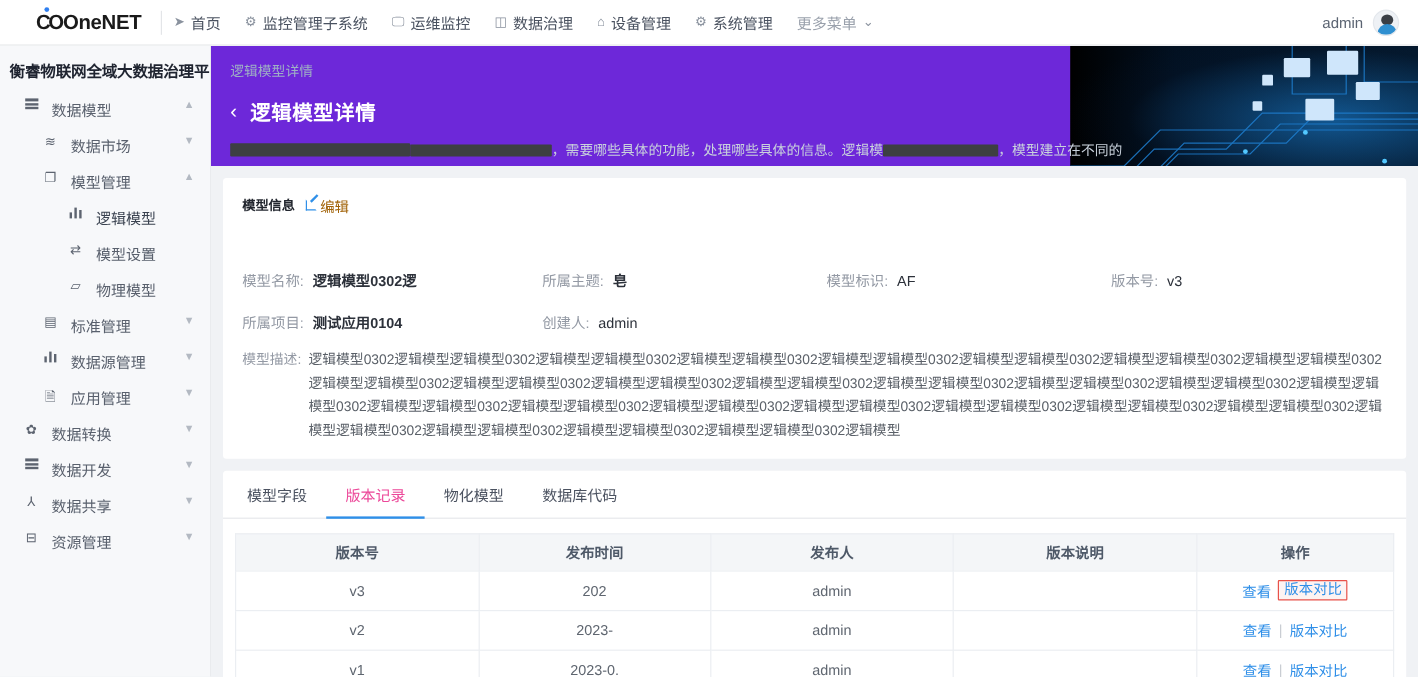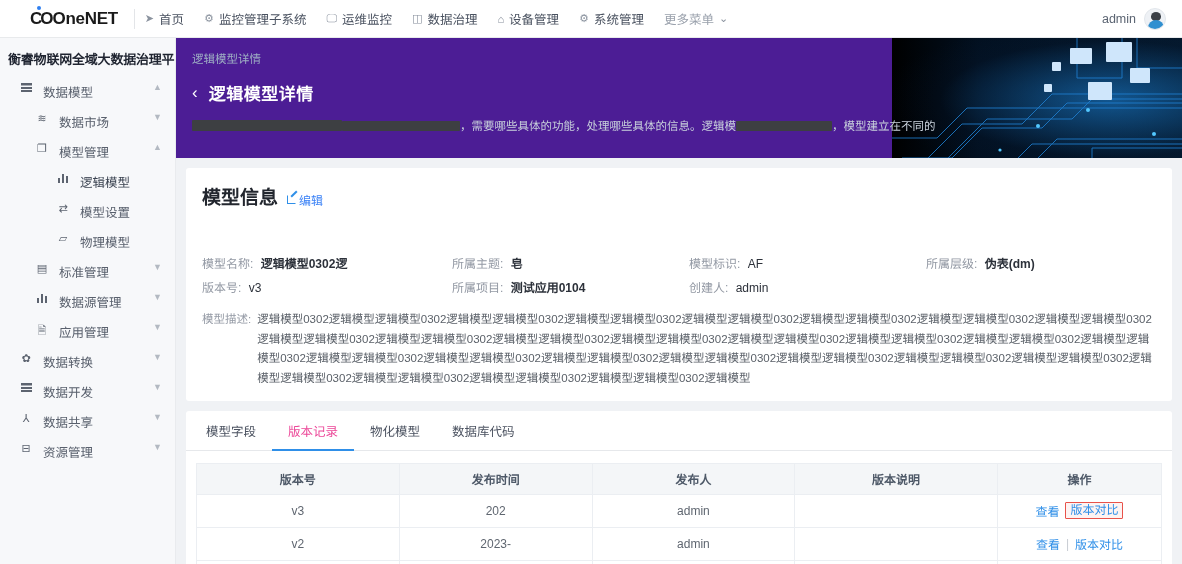--- a/index.html
+++ b/index.html
@@ -98,21 +98,21 @@
       linear-gradient(#5d6470,#5d6470) 0 6.5px/11px 2px no-repeat;
   }
 
   
   .main { flex: 1; overflow-y: auto; overflow-x: hidden; background: #f0f2f5; position: relative; }
   .main::-webkit-scrollbar { width: 8px; }
   .main::-webkit-scrollbar-thumb { background: #c8ccd2; border-radius: 4px; }
 
   
   .banner {
-    height: 120px; background: #4c1d95; position: relative; overflow: hidden;
+    height: 100px; background: #6d28d9; position: relative; overflow: hidden;
     padding: 10px 0 0 14px;
   }
   .banner-circuit {
     position:absolute; right:0; top:0; width: 290px; height: 136px;
     background:
       radial-gradient(ellipse at 75% 45%, rgba(30,140,230,.55) 0%, rgba(8,30,60,.15) 55%, rgba(0,0,0,0) 75%),
       linear-gradient(90deg, #000 0%, #021020 30%, #04182c 100%);
   }
   .banner-circuit svg { position:absolute; inset:0; }
   .crumb { font-size: 11.5px; color: #9fb0c4; padding: 2px 0 14px 2px; }
@@ -126,33 +126,33 @@
   .redact { background:#3d3f42; border-radius:1px; color:transparent; }
   .redact.r1{ display:inline-block; width:150px; height:11px; vertical-align:-1px; }
   .redact.r2{ display:inline-block; width:118px; height:10px; vertical-align:-1px; }
   .redact.r3{ display:inline-block; width:96px;  height:10px; vertical-align:-1px; }
 
   
   .card {
     background: #fff; border-radius: 3px; margin: 10px 10px 0 10px; padding: 14px 16px 8px 16px;
   }
   .card-head { display: flex; align-items: baseline; gap: 9px; margin-bottom: 14px; }
-  .card-title { font-size: 19px; font-weight: bold; color: #22262e; }
-  .edit-link { font-size: 12px; color: #3b82f6; cursor: pointer; display:flex; align-items:center; gap:3px; }
+  .card-title { font-size: 11px; font-weight: bold; color: #22262e; }
+  .edit-link { font-size: 12px; color: #a16207; cursor: pointer; display:flex; align-items:center; gap:3px; }
   .edit-ico {
     display:inline-block; width:9px; height:9px; border:1px solid #2f8fe8;
     border-top-color:transparent; border-right-color:transparent; position:relative;
   }
   .edit-ico::after{
     content:""; position:absolute; right:-3px; top:-3px; width:8px; height:2px;
     background:#2f8fe8; transform:rotate(-45deg);
   }
   .info-grid {
     display: grid; grid-template-columns: 250px 237px 237px 1fr;
-    row-gap: 10px; margin-bottom: 14px; margin-top: 48px;
+    row-gap: 21px; margin-bottom: 14px; margin-top: 48px;
   }
   .fld { font-size: 12px; line-height: 1.2; white-space: nowrap; }
   .fld .k { color: #9399a4; }
   .fld .v { color: #2c313a; font-weight: bold; margin-left: 4px; }
   .fld .v.thin { font-weight: normal; }
   .redact-box { display:inline-block; width:96px; height:13px; background:#9ba0a6; border-radius:1px; vertical-align:-2px; margin-left:22px; }
 
   .desc-row { display: flex; font-size: 11.5px; line-height: 1.72; padding-bottom: 4px; }
   .desc-k { color: #9399a4; flex: 0 0 auto; white-space: nowrap; }
   .desc-v { color: #5a6068; margin-left: 6px; word-break: break-all; }
@@ -373,24 +373,20 @@
           <span class="k">模型名称:</span>
           <span class="v">逻辑模型0302逻</span>
         </div>
         <div class="fld">
           <span class="k">所属主题:</span>
           <span class="v">皂</span>
         </div>
         <div class="fld">
           <span class="k">模型标识:</span>
           <span class="v thin">AF</span>
-        </div>
-        <div class="fld">
-          <span class="k">所属层级:</span>
-          <span class="v">伪表(dm)</span>
         </div>
 
         <div class="fld">
           <span class="k">版本号:</span>
           <span class="v thin">v3</span>
         </div>
         <div class="fld">
           <span class="k">所属项目:</span>
           <span class="v">测试应用0104</span>
         </div>

